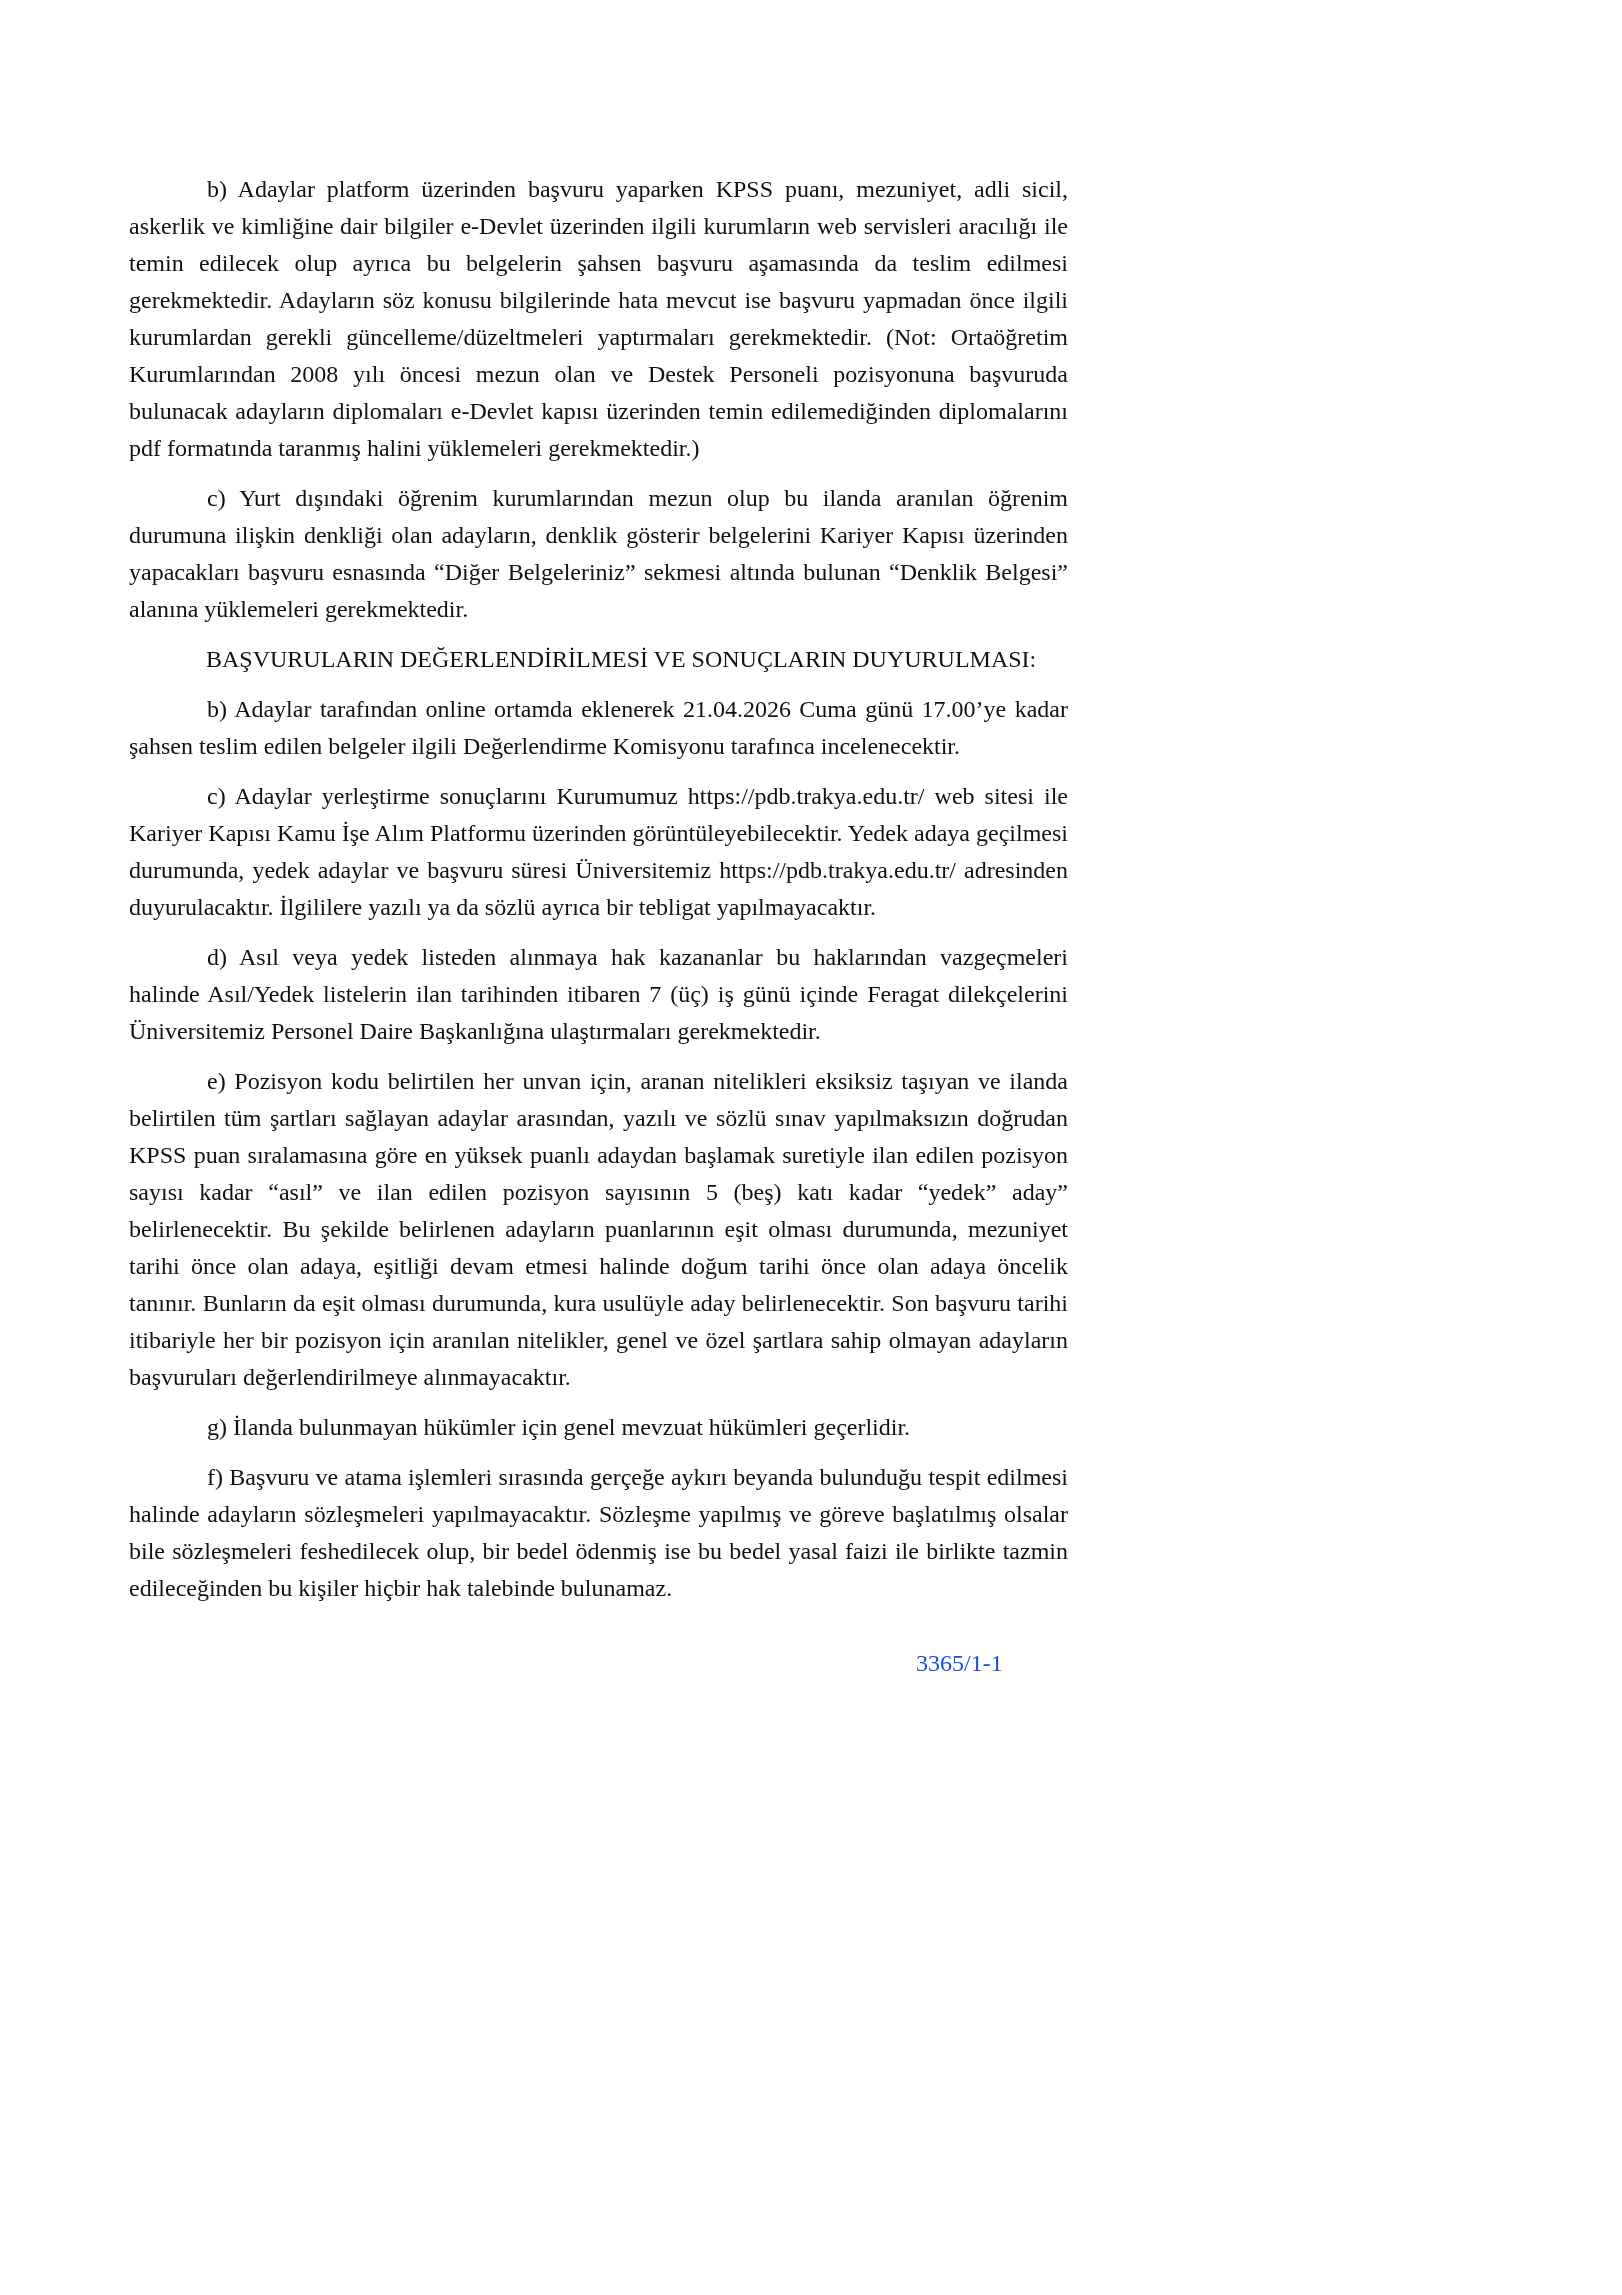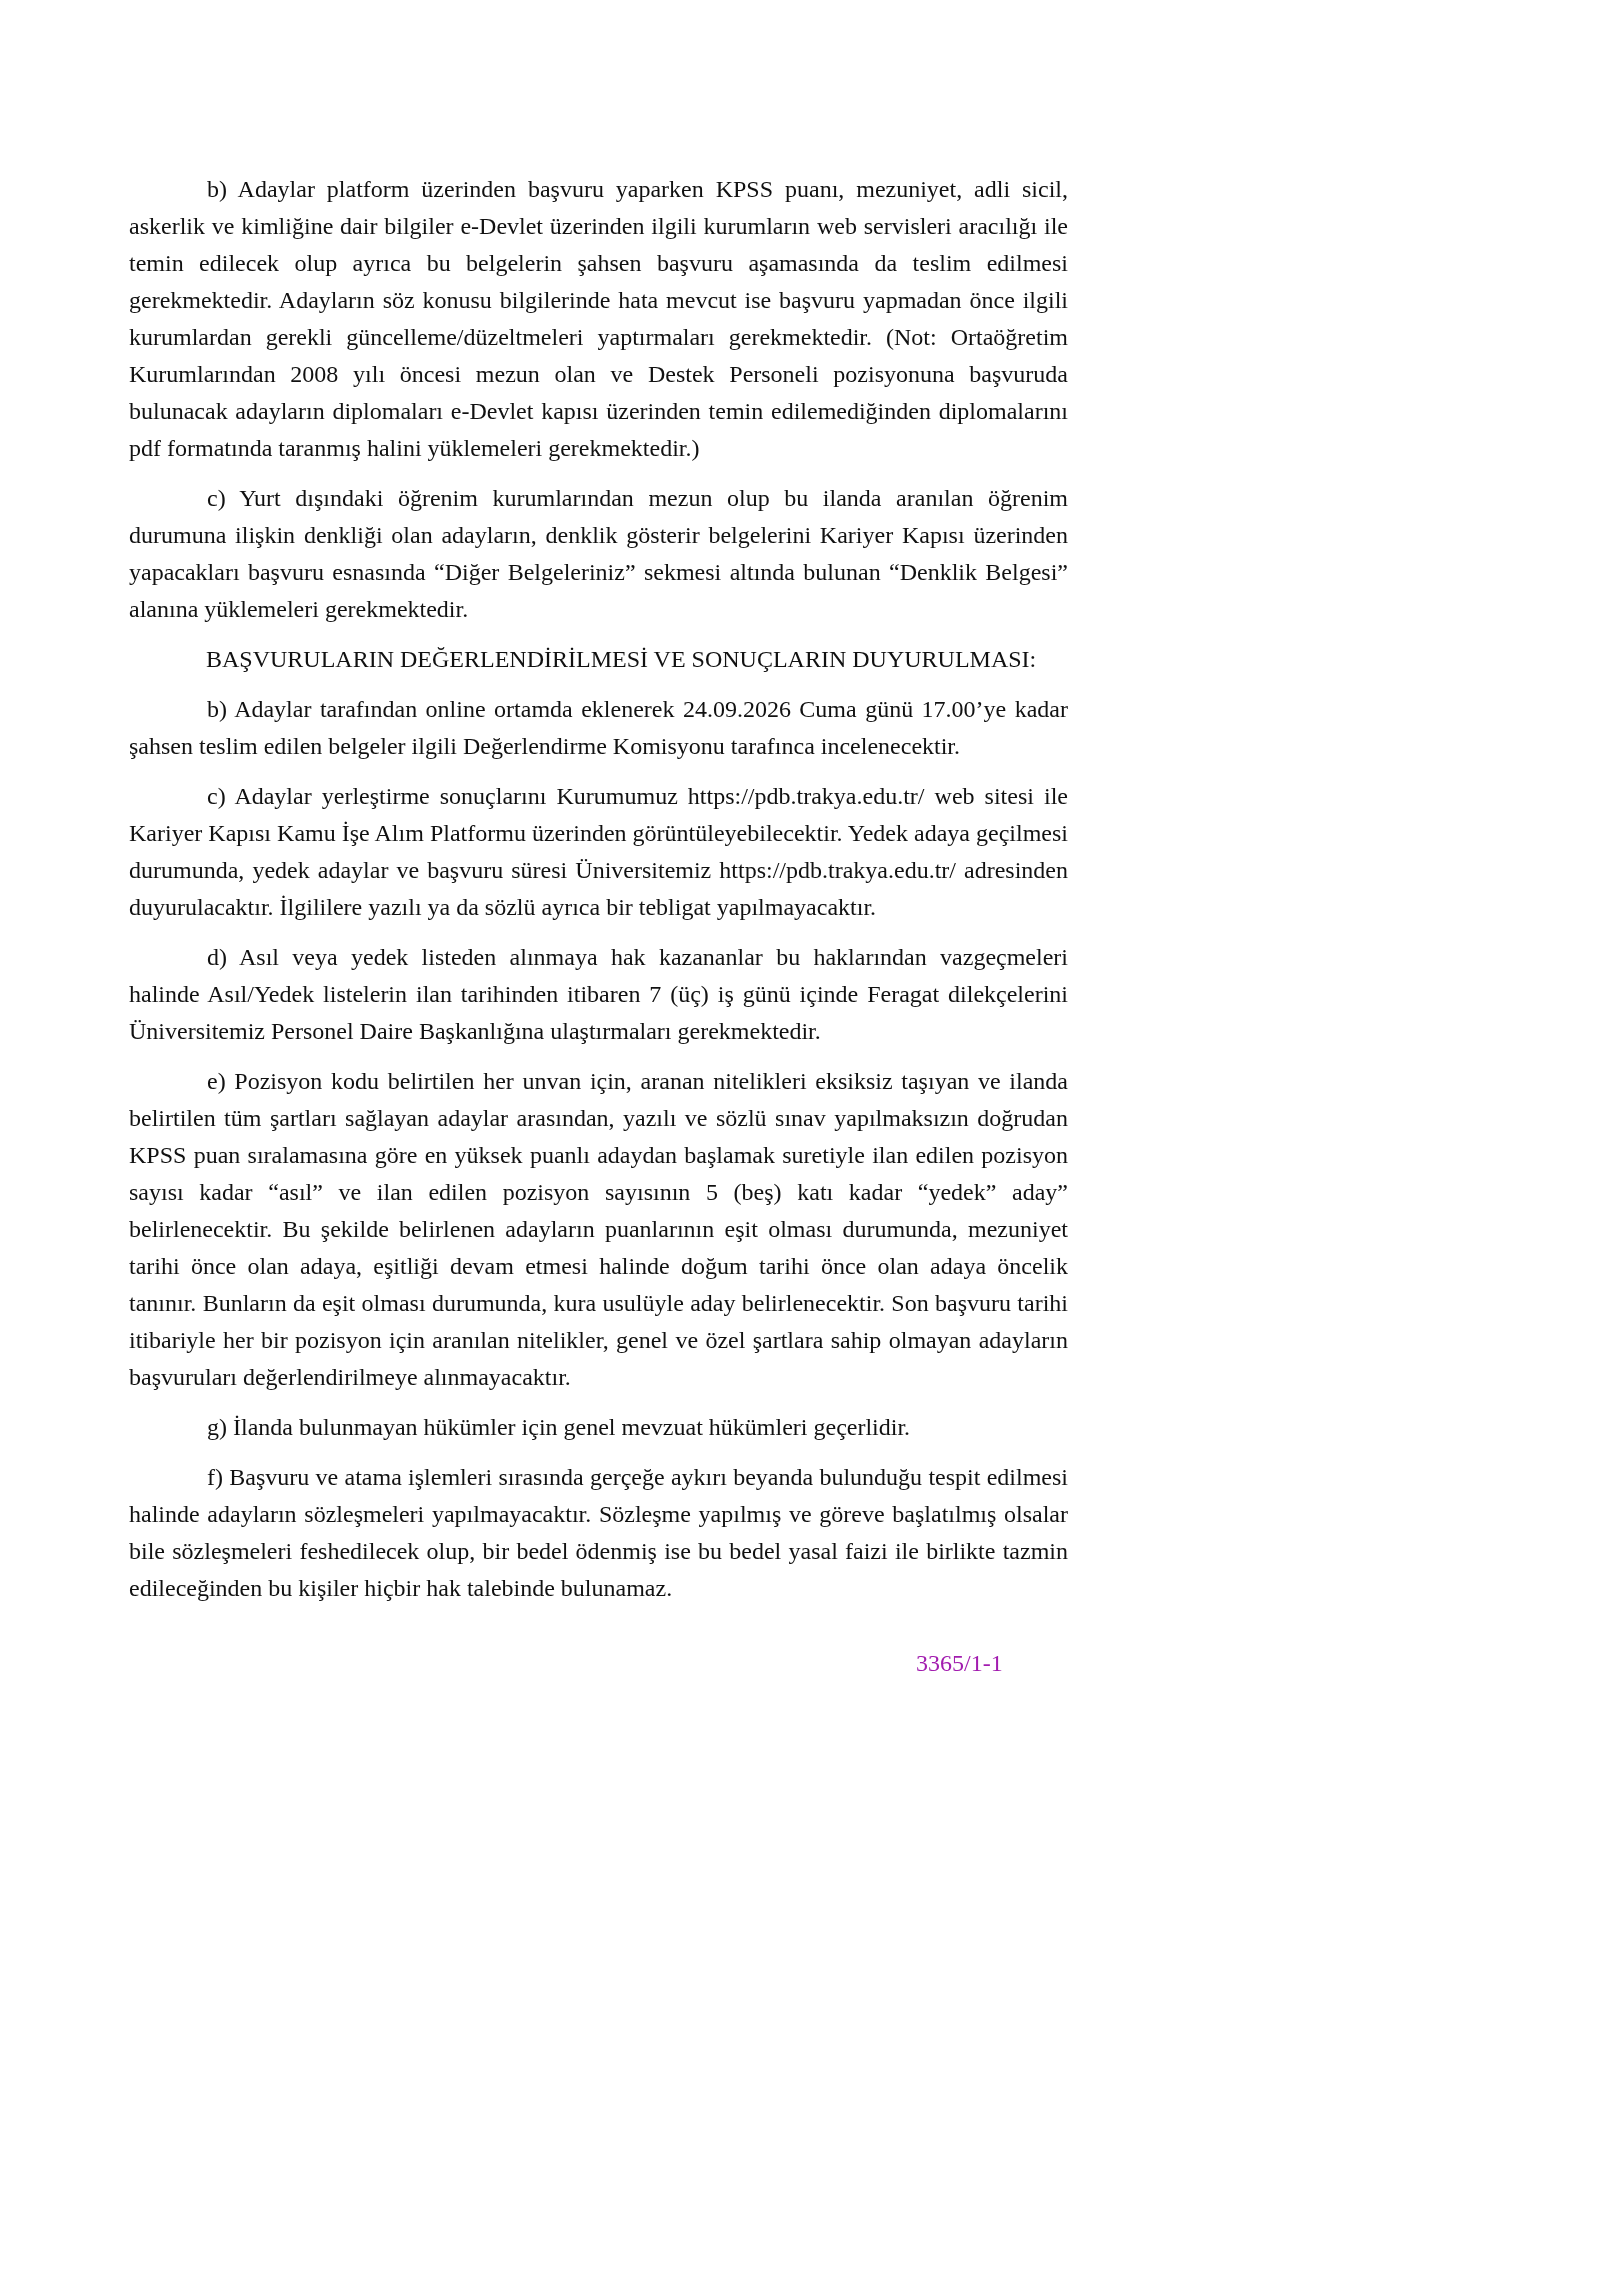--- a/index.html
+++ b/index.html
@@ -45,32 +45,32 @@
     font-size: 24px;
     line-height: 37px;
   }
   .page-number {
     position: absolute;
     left: 916px;
     top: 1645px;
     font-family: "Liberation Serif", "DejaVu Serif", serif;
     font-size: 24px;
     line-height: 37px;
-    color: #a21caf;
+    color: #1d4ed8;
   }
 </style>
 </head>
 <body>
 
 <div class="page">
   <div class="content">
     <p class="para">b) Adaylar platform üzerinden başvuru yaparken KPSS puanı, mezuniyet, adli sicil, askerlik ve kimliğine dair bilgiler e-Devlet üzerinden ilgili kurumların web servisleri aracılığı ile temin edilecek olup ayrıca bu belgelerin şahsen başvuru aşamasında da teslim edilmesi gerekmektedir. Adayların söz konusu bilgilerinde hata mevcut ise başvuru yapmadan önce ilgili kurumlardan gerekli güncelleme/düzeltmeleri yaptırmaları gerekmektedir. (Not: Ortaöğretim Kurumlarından 2008 yılı öncesi mezun olan ve Destek Personeli pozisyonuna başvuruda bulunacak adayların diplomaları e-Devlet kapısı üzerinden temin edilemediğinden diplomalarını pdf formatında taranmış halini yüklemeleri gerekmektedir.)</p>
     <p class="para">c) Yurt dışındaki öğrenim kurumlarından mezun olup bu ilanda aranılan öğrenim durumuna ilişkin denkliği olan adayların, denklik gösterir belgelerini Kariyer Kapısı üzerinden yapacakları başvuru esnasında “Diğer Belgeleriniz” sekmesi altında bulunan “Denklik Belgesi” alanına yüklemeleri gerekmektedir.</p>
     <h2 class="heading">BAŞVURULARIN DEĞERLENDİRİLMESİ VE SONUÇLARIN DUYURULMASI:</h2>
-    <p class="para">b) Adaylar tarafından online ortamda eklenerek 24.09.2026 Cuma günü 17.00’ye kadar şahsen teslim edilen belgeler ilgili Değerlendirme Komisyonu tarafınca incelenecektir.</p>
+    <p class="para">b) Adaylar tarafından online ortamda eklenerek 21.04.2026 Cuma günü 17.00’ye kadar şahsen teslim edilen belgeler ilgili Değerlendirme Komisyonu tarafınca incelenecektir.</p>
     <p class="para">c) Adaylar yerleştirme sonuçlarını Kurumumuz https://pdb.trakya.edu.tr/ web sitesi ile Kariyer Kapısı Kamu İşe Alım Platformu üzerinden görüntüleyebilecektir. Yedek adaya geçilmesi durumunda, yedek adaylar ve başvuru süresi Üniversitemiz https://pdb.trakya.edu.tr/ adresinden duyurulacaktır. İlgililere yazılı ya da sözlü ayrıca bir tebligat yapılmayacaktır.</p>
     <p class="para">d) Asıl veya yedek listeden alınmaya hak kazananlar bu haklarından vazgeçmeleri halinde Asıl/Yedek listelerin ilan tarihinden itibaren 7 (üç) iş günü içinde Feragat dilekçelerini Üniversitemiz Personel Daire Başkanlığına ulaştırmaları gerekmektedir.</p>
     <p class="para">e) Pozisyon kodu belirtilen her unvan için, aranan nitelikleri eksiksiz taşıyan ve ilanda belirtilen tüm şartları sağlayan adaylar arasından, yazılı ve sözlü sınav yapılmaksızın doğrudan KPSS puan sıralamasına göre en yüksek puanlı adaydan başlamak suretiyle ilan edilen pozisyon sayısı kadar “asıl” ve ilan edilen pozisyon sayısının 5 (beş) katı kadar “yedek” aday” belirlenecektir. Bu şekilde belirlenen adayların puanlarının eşit olması durumunda, mezuniyet tarihi önce olan adaya, eşitliği devam etmesi halinde doğum tarihi önce olan adaya öncelik tanınır. Bunların da eşit olması durumunda, kura usulüyle aday belirlenecektir. Son başvuru tarihi itibariyle her bir pozisyon için aranılan nitelikler, genel ve özel şartlara sahip olmayan adayların başvuruları değerlendirilmeye alınmayacaktır.</p>
     <p class="para">g) İlanda bulunmayan hükümler için genel mevzuat hükümleri geçerlidir.</p>
     <p class="para">f) Başvuru ve atama işlemleri sırasında gerçeğe aykırı beyanda bulunduğu tespit edilmesi halinde adayların sözleşmeleri yapılmayacaktır. Sözleşme yapılmış ve göreve başlatılmış olsalar bile sözleşmeleri feshedilecek olup, bir bedel ödenmiş ise bu bedel yasal faizi ile birlikte tazmin edileceğinden bu kişiler hiçbir hak talebinde bulunamaz.</p>
   </div>
   <div class="page-number">3365/1-1</div>
 </div>
 
 

